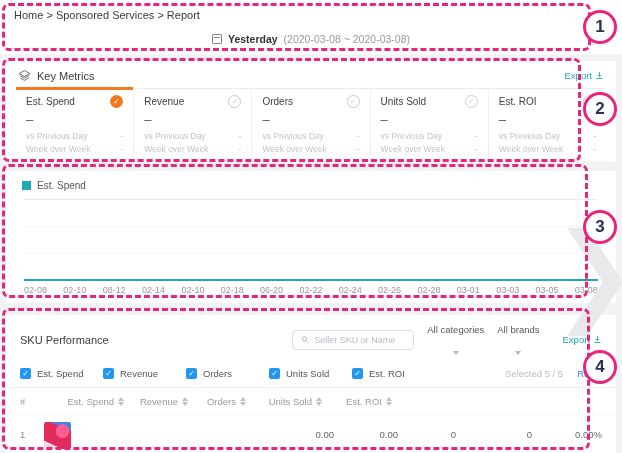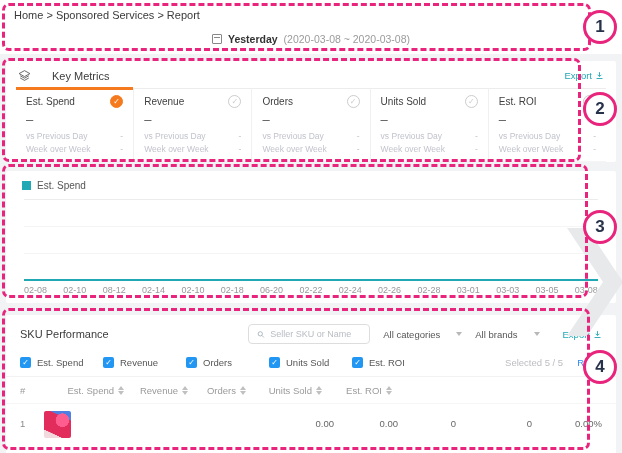--- a/index.html
+++ b/index.html
@@ -14,21 +14,21 @@
   .cal-icon::before { content: ""; position: absolute; left: 1px; right: 1px; top: 2px; height: 1.2px; background: #888; }
   .date-preset { color: #333; font-weight: bold; }
   .date-range { color: #9b9b9b; }
 
   
   .panel { background: #fff; margin: 0 6px; border-radius: 2px; }
 
   
   .km { margin-top: 7px; }
   .km-header { display: flex; justify-content: space-between; align-items: center; padding: 8px 12px 6px; }
-  .km-title-wrap { display: flex; align-items: center; gap: 21px; font-size: 11px; color: #3c3c3c; }
+  .km-title-wrap { display: flex; align-items: center; gap: 6px; font-size: 11px; color: #3c3c3c; }
   .export-link { display: inline-flex; align-items: center; gap: 3px; font-size: 9.5px; color: #21a8b5; cursor: pointer; margin-left: 10px; }
   .cards { display: flex; margin: 0 10px 9px; border-bottom: 1px solid #f5f5f5; }
   .card { flex: 1; position: relative; padding: 6px 10px 5px; border-top: 1px solid #ececec; border-right: 1px solid #f0f0f0; }
   .card:last-child { border-right: none; }
   .card.selected::before { content: ""; position: absolute; top: -2px; left: 0; right: 0; height: 3px; background: #f57a1e; }
   .card-top { display: flex; justify-content: space-between; align-items: center; }
   .card-title { font-size: 10px; color: #3f3f3f; }
   .check-circle { width: 13px; height: 13px; border-radius: 50%; border: 1px solid #ccc; color: #ccc; font-size: 8px; line-height: 1; display: flex; align-items: center; justify-content: center; cursor: pointer; }
   .card.selected .check-circle { background: #f57a1e; border-color: #f57a1e; color: #fff; }
   .card-value { font-size: 13px; color: #555; margin: 4px 0 3px; }
@@ -43,21 +43,21 @@
   .xlabels { display: flex; justify-content: space-between; margin: 4px 18px 0; font-size: 9px; color: #98999c; }
 
   
   .sku-panel { margin-top: 12px; height: 141px; overflow: hidden; }
   .sku-header { display: flex; align-items: center; justify-content: space-between; padding: 9px 14px 6px; }
   .sku-title { font-size: 11px; color: #3c3c3c; }
   .sku-controls { display: flex; align-items: center; gap: 13px; }
   .search-box { display: flex; align-items: center; gap: 5px; border: 1px solid #ddd; border-radius: 4px; height: 20px; padding: 0 8px; width: 122px; background: #fff; }
   .search-box input { border: none; outline: none; width: 100%; font-size: 9px; color: #555; font-family: "Liberation Sans", sans-serif; }
   .search-box input::placeholder { color: #b8bcc2; }
-  .dropdown { display: flex; align-items: center; gap: 16px; font-size: 9.5px; color: #565656; cursor: pointer; }
+  .dropdown { display: flex; align-items: center; gap: 16px; font-size: 9.5px; color: #565656; cursor: pointer; flex-direction: column; }
   .caret { width: 0; height: 0; border-left: 3.5px solid transparent; border-right: 3.5px solid transparent; border-top: 4px solid #b8b8b8; }
   .cb-row { display: flex; align-items: center; padding: 7px 14px 5px; }
   .cb-group { display: flex; align-items: center; gap: 6px; font-size: 9.5px; color: #555; width: 83px; cursor: pointer; }
   .checkbox { width: 11px; height: 11px; min-width: 11px; background: #2196f3; border-radius: 2px; color: #fff; font-size: 8px; line-height: 1; display: flex; align-items: center; justify-content: center; }
   .cb-spacer { flex: 1; }
   .selected-count { font-size: 9.5px; color: #bcbcc2; }
   .reset-link { font-size: 9.5px; color: #2d8cf0; margin-left: 14px; cursor: pointer; }
   .thead { display: flex; align-items: center; padding: 8px 14px 7px; margin-top: 3px; border-top: 1px solid #f2f2f2; border-bottom: 1px solid #f7f7f7; font-size: 9.5px; color: #9a9a9a; }
   .col-idx { width: 24px; }
   .col-sku { flex: 1; }

